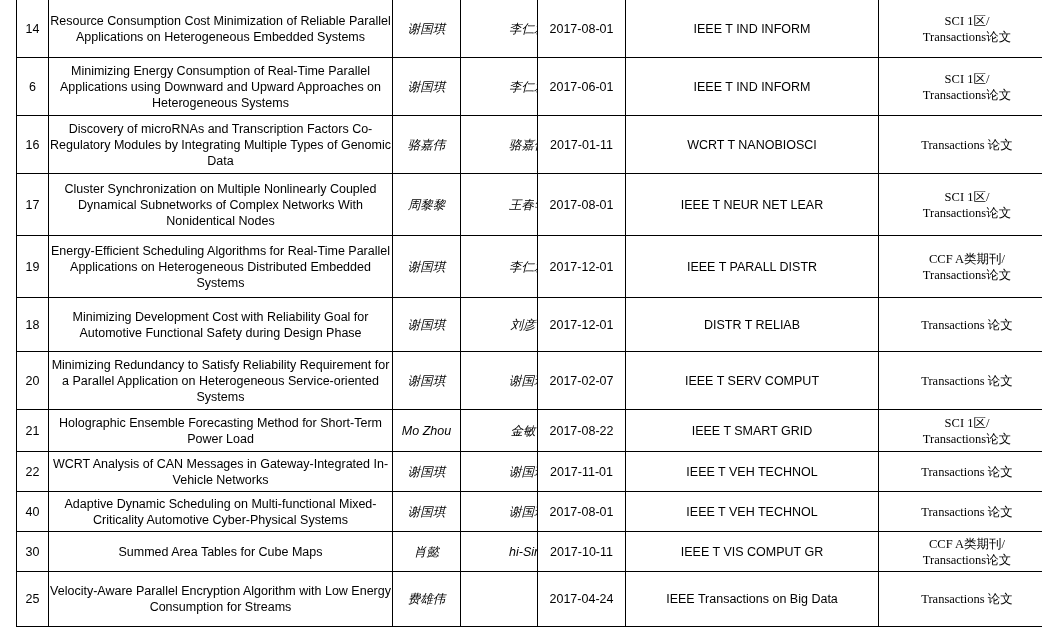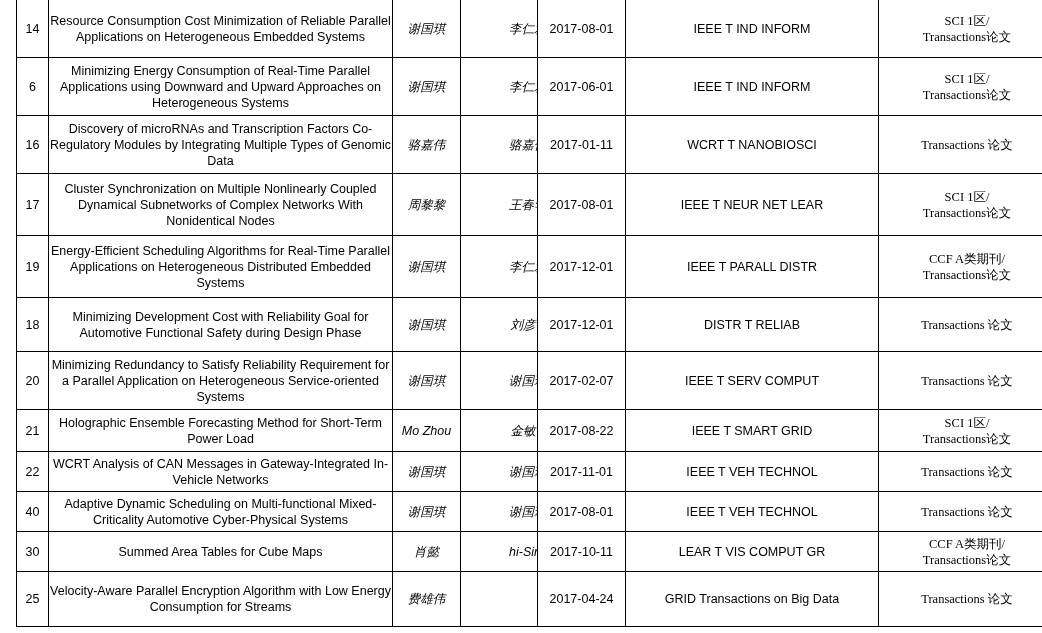--- a/index.html
+++ b/index.html
@@ -246,36 +246,36 @@
       </tr>
 
       <tr style="height:40px;">
         <td class="idx">30</td>
         <td class="title">Summed Area Tables for Cube Maps</td>
         <td class="author">肖懿</td>
         <td class="author">
             <span class="clipped">hi-Sing Leung(梁</span>
           </td>
         <td class="date">2017-10-11</td>
-        <td class="journal">LEAR T VIS COMPUT GR</td>
+        <td class="journal">IEEE T VIS COMPUT GR</td>
         <td class="type">
           <span class="t-line">CCF A类期刊/</span>
           <span class="t-line">Transactions论文</span>
         </td>
       </tr>
 
       <tr style="height:55px;">
         <td class="idx">25</td>
         <td class="title">Velocity-Aware Parallel Encryption Algorithm with Low Energy Consumption for Streams</td>
         <td class="author">费雄伟</td>
         <td class="author">
             <span class="clipped"></span>
           </td>
         <td class="date">2017-04-24</td>
-        <td class="journal">GRID Transactions on Big Data</td>
+        <td class="journal">IEEE Transactions on Big Data</td>
         <td class="type">
           <span class="t-line">Transactions 论文</span>
         </td>
       </tr>
 
     </tbody>
   </table>
 </div>
 
 </body></html>

